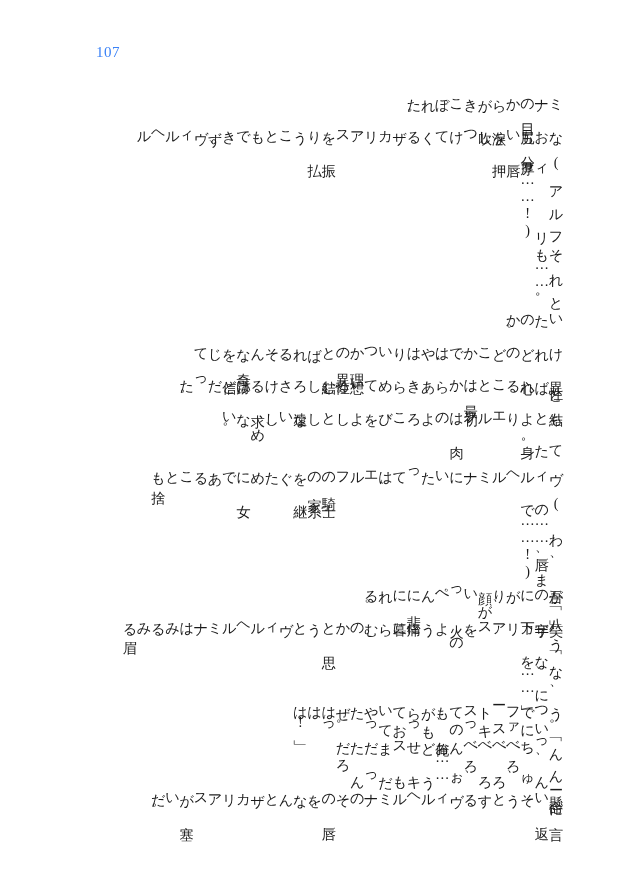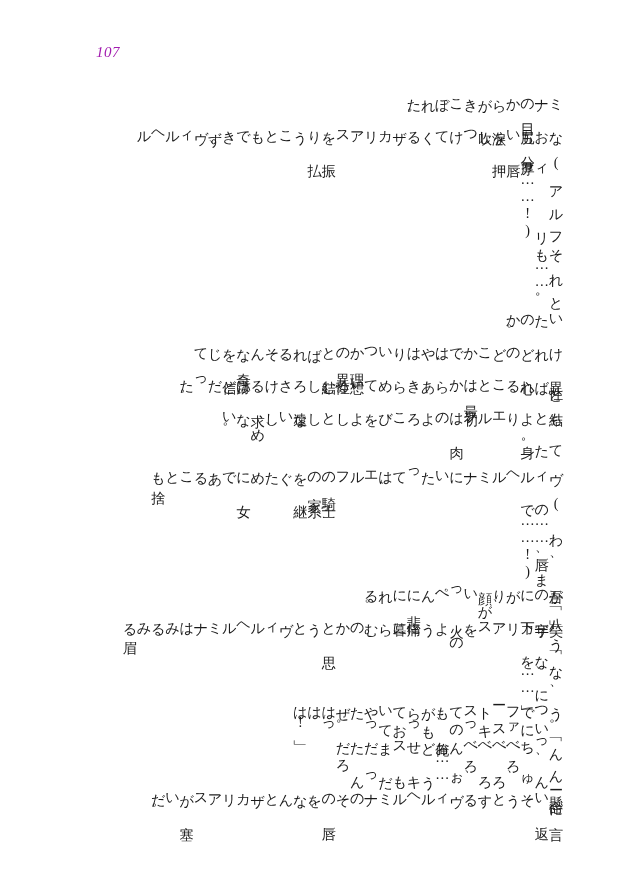--- a/index.html
+++ b/index.html
@@ -19,23 +19,22 @@
     width: 621px;
     height: 886px;
     background: #ffffff;
     box-sizing: border-box;
   }
   .page-number {
     position: absolute;
     top: 44px;
     left: 96px;
     font-size: 15px;
-    font-style: italic;
     font-family: "Liberation Serif", "DejaVu Serif", serif;
-    color: #a21caf;
+    color: #3b82f6;
     letter-spacing: 0.5px;
   }
   .text-block {
     position: absolute;
     top: 96px;
     left: 60px;
     right: 58px;
     bottom: 70px;
     writing-mode: vertical-rl;
     text-orientation: upright;

